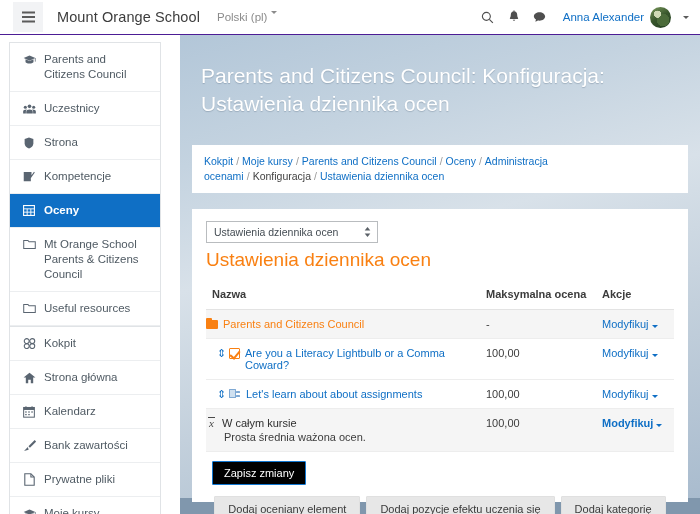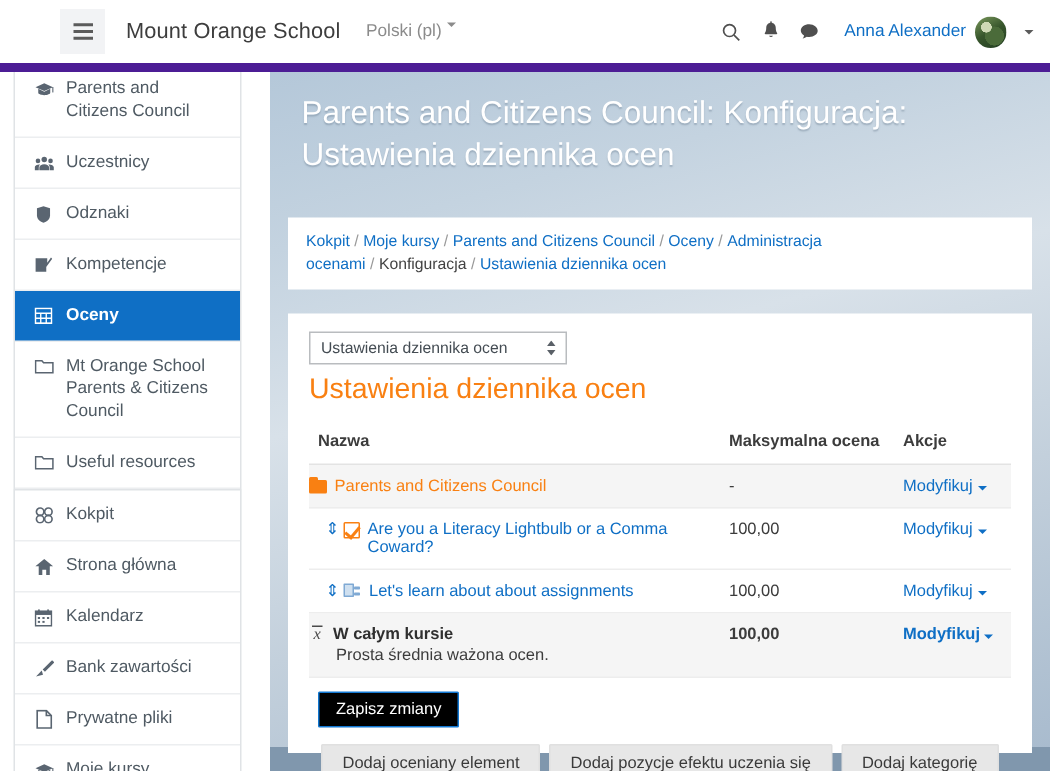--- a/index.html
+++ b/index.html
@@ -9,26 +9,25 @@
     width: 700px; height: 514px;
     overflow: hidden;
     font-family: "Liberation Sans", "DejaVu Sans", sans-serif;
     background: #ffffff;
     -webkit-font-smoothing: antialiased;
   }
 
   
   .navbar {
     position: absolute; top: 0; left: 0;
-    width: 700px; height: 48px;
-    background: #ffffff;
-    border-bottom: 6px solid #4c1d95;
+    width: 700px; height: 35px;
+    background: #ffffff;
+    border-bottom: 1px solid #4c1d95;
     display: flex; align-items: center;
     z-index: 40;
-    padding-left: 27px;
   }
   .nav-burger {
     width: 30px; height: 30px;
     margin-left: 13px;
     display: flex; align-items: center; justify-content: center;
     background: #f2f3f5;
     cursor: pointer;
   }
   .nav-burger .bar {
     width: 13px; height: 1.6px; background: #5b5b5b;
@@ -194,21 +193,21 @@
     vertical-align: top;
   }
   tr.shade td { background: #f5f5f5; }
   td.c-name { padding-left: 6px; }
   td.c-max  { width: 116px; }
   td.c-act  { width: 72px; }
   .namecell { display: flex; align-items: flex-start; gap: 5px; }
   .indent1 { padding-left: 11px; }
   .cat-link { color: #f98012; text-decoration: none; }
   .item-link { color: #0f6fc5; text-decoration: none; }
-  .tbl-strong { font-weight: 700; color: #2f2f2f; }
+  .tbl-strong { font-weight: 400; color: #2f2f2f; }
   .subnote { color: #3c3c3c; font-size: 11px; padding-left: 18px; padding-top: 2px; }
   .modlink { color: #0f6fc5; text-decoration: none; font-size: 11px; white-space: nowrap; cursor: pointer; }
   .modlink.bold { font-weight: 700; }
   .drag {
     color: #0f6fc5; font-size: 11px; line-height: 12px; cursor: grab;
     flex: none; width: 7px; text-align: center;
   }
 
   
   .ic { flex: none; display: inline-block; position: relative; }
@@ -336,21 +335,21 @@
           </svg>
       </span>
       <span class="si-lbl">Uczestnicy</span>
     </div>
     <div class="side-item">
       <span class="si-ico">
         <svg width="10" height="12" viewBox="0 0 11 13">
             <path d="M5.5.5 10.3 2v5c0 3-2.4 4.7-4.8 5.5C3.1 11.7.7 10 .7 7V2z" fill="currentColor"></path>
           </svg>
       </span>
-      <span class="si-lbl">Odznaki</span>
+      <span class="si-lbl">Strona</span>
     </div>
     <div class="side-item">
       <span class="si-ico">
         <svg width="12" height="12" viewBox="0 0 13 13">
             <path d="M.8 1.2h8.4v3.3L11.9.8l.9.9L8.2 8 5 5.3l.9-1 2.1 1.7.5-.7V11H.8z" fill="currentColor"></path>
           </svg>
       </span>
       <span class="si-lbl">Kompetencje</span>
     </div>
     <div class="side-item active">

